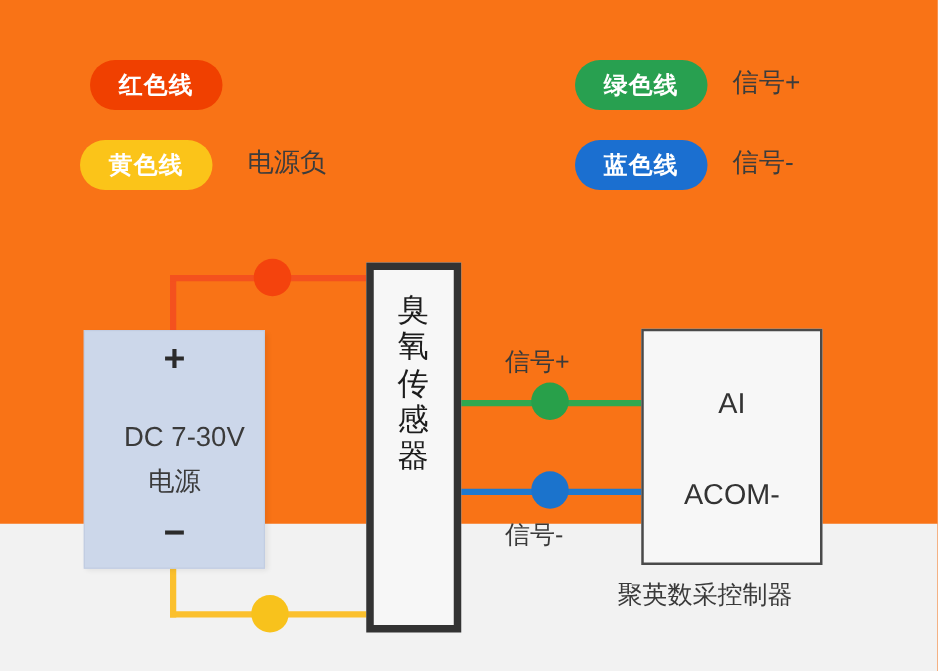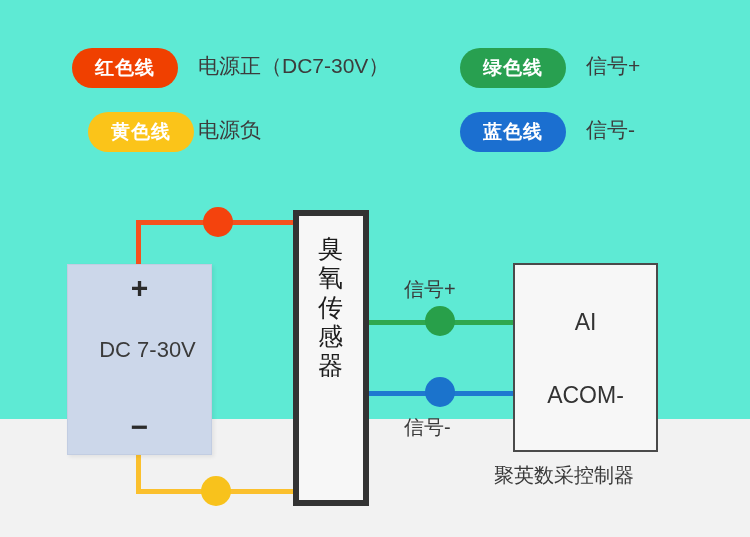--- a/index.html
+++ b/index.html
@@ -10,21 +10,21 @@
     width: 750px;
     height: 537px;
     background: #f2f2f2;
     font-family: "Liberation Sans", "DejaVu Sans", sans-serif;
     overflow: hidden;
   }
   #stage {
     position: relative;
     width: 750px;
     height: 419px;
-    background: #5eead4;
+    background: #f97316;
   }
 
   
   .pill {
     position: absolute;
     width: 106px;
     height: 40px;
     border-radius: 20px;
     color: #ffffff;
     font-size: 19px;
@@ -36,21 +36,21 @@
     box-sizing: border-box;
   }
   .legend-text {
     position: absolute;
     font-size: 21px;
     color: #3c3c3c;
     white-space: nowrap;
     letter-spacing: 0px;
   }
   #pill-red    { left: 72px;  top: 48px;  background: #f04000; }
-  #pill-yellow { left: 88px;  top: 112px; background: #fbc419; }
+  #pill-yellow { left: 64px;  top: 112px; background: #fbc419; }
   #pill-green  { left: 460px; top: 48px;  background: #28a050; }
   #pill-blue   { left: 460px; top: 112px; background: #1b6fd0; }
 
   #legend-text-red    { left: 198px; top: 52px; }
   #legend-text-yellow { left: 198px; top: 116px; }
   #legend-text-green  { left: 586px; top: 52px; }
   #legend-text-blue   { left: 586px; top: 116px; }
 
   
   .wire {
@@ -194,21 +194,20 @@
   #signal-minus-label { left: 404px; top: 414px; }
 </style>
 </head>
 <body>
 
 <div id="stage">
 
   <div class="pill" id="pill-red">
     <span>红色线</span>
   </div>
-  <div class="legend-text" id="legend-text-red">电源正（DC7-30V）</div>
 
   <div class="pill" id="pill-yellow">
     <span>黄色线</span>
   </div>
   <div class="legend-text" id="legend-text-yellow">电源负</div>
 
   <div class="pill" id="pill-green">
     <span>绿色线</span>
   </div>
   <div class="legend-text" id="legend-text-green">信号+</div>
@@ -227,20 +226,21 @@
 
   <div class="node" id="node-red"></div>
   <div class="node" id="node-yellow"></div>
   <div class="node" id="node-green"></div>
   <div class="node" id="node-blue"></div>
 
   <div id="power-box">
     <div id="power-plus">+</div>
     <div id="power-label">
       <span class="l1">DC 7-30V</span>
+      <span class="l2">电源</span>
     </div>
     <div id="power-minus">−</div>
   </div>
 
   <div id="sensor-box">
     <div id="sensor-label">
       <span>臭</span>
       <span>氧</span>
       <span>传</span>
       <span>感</span>

